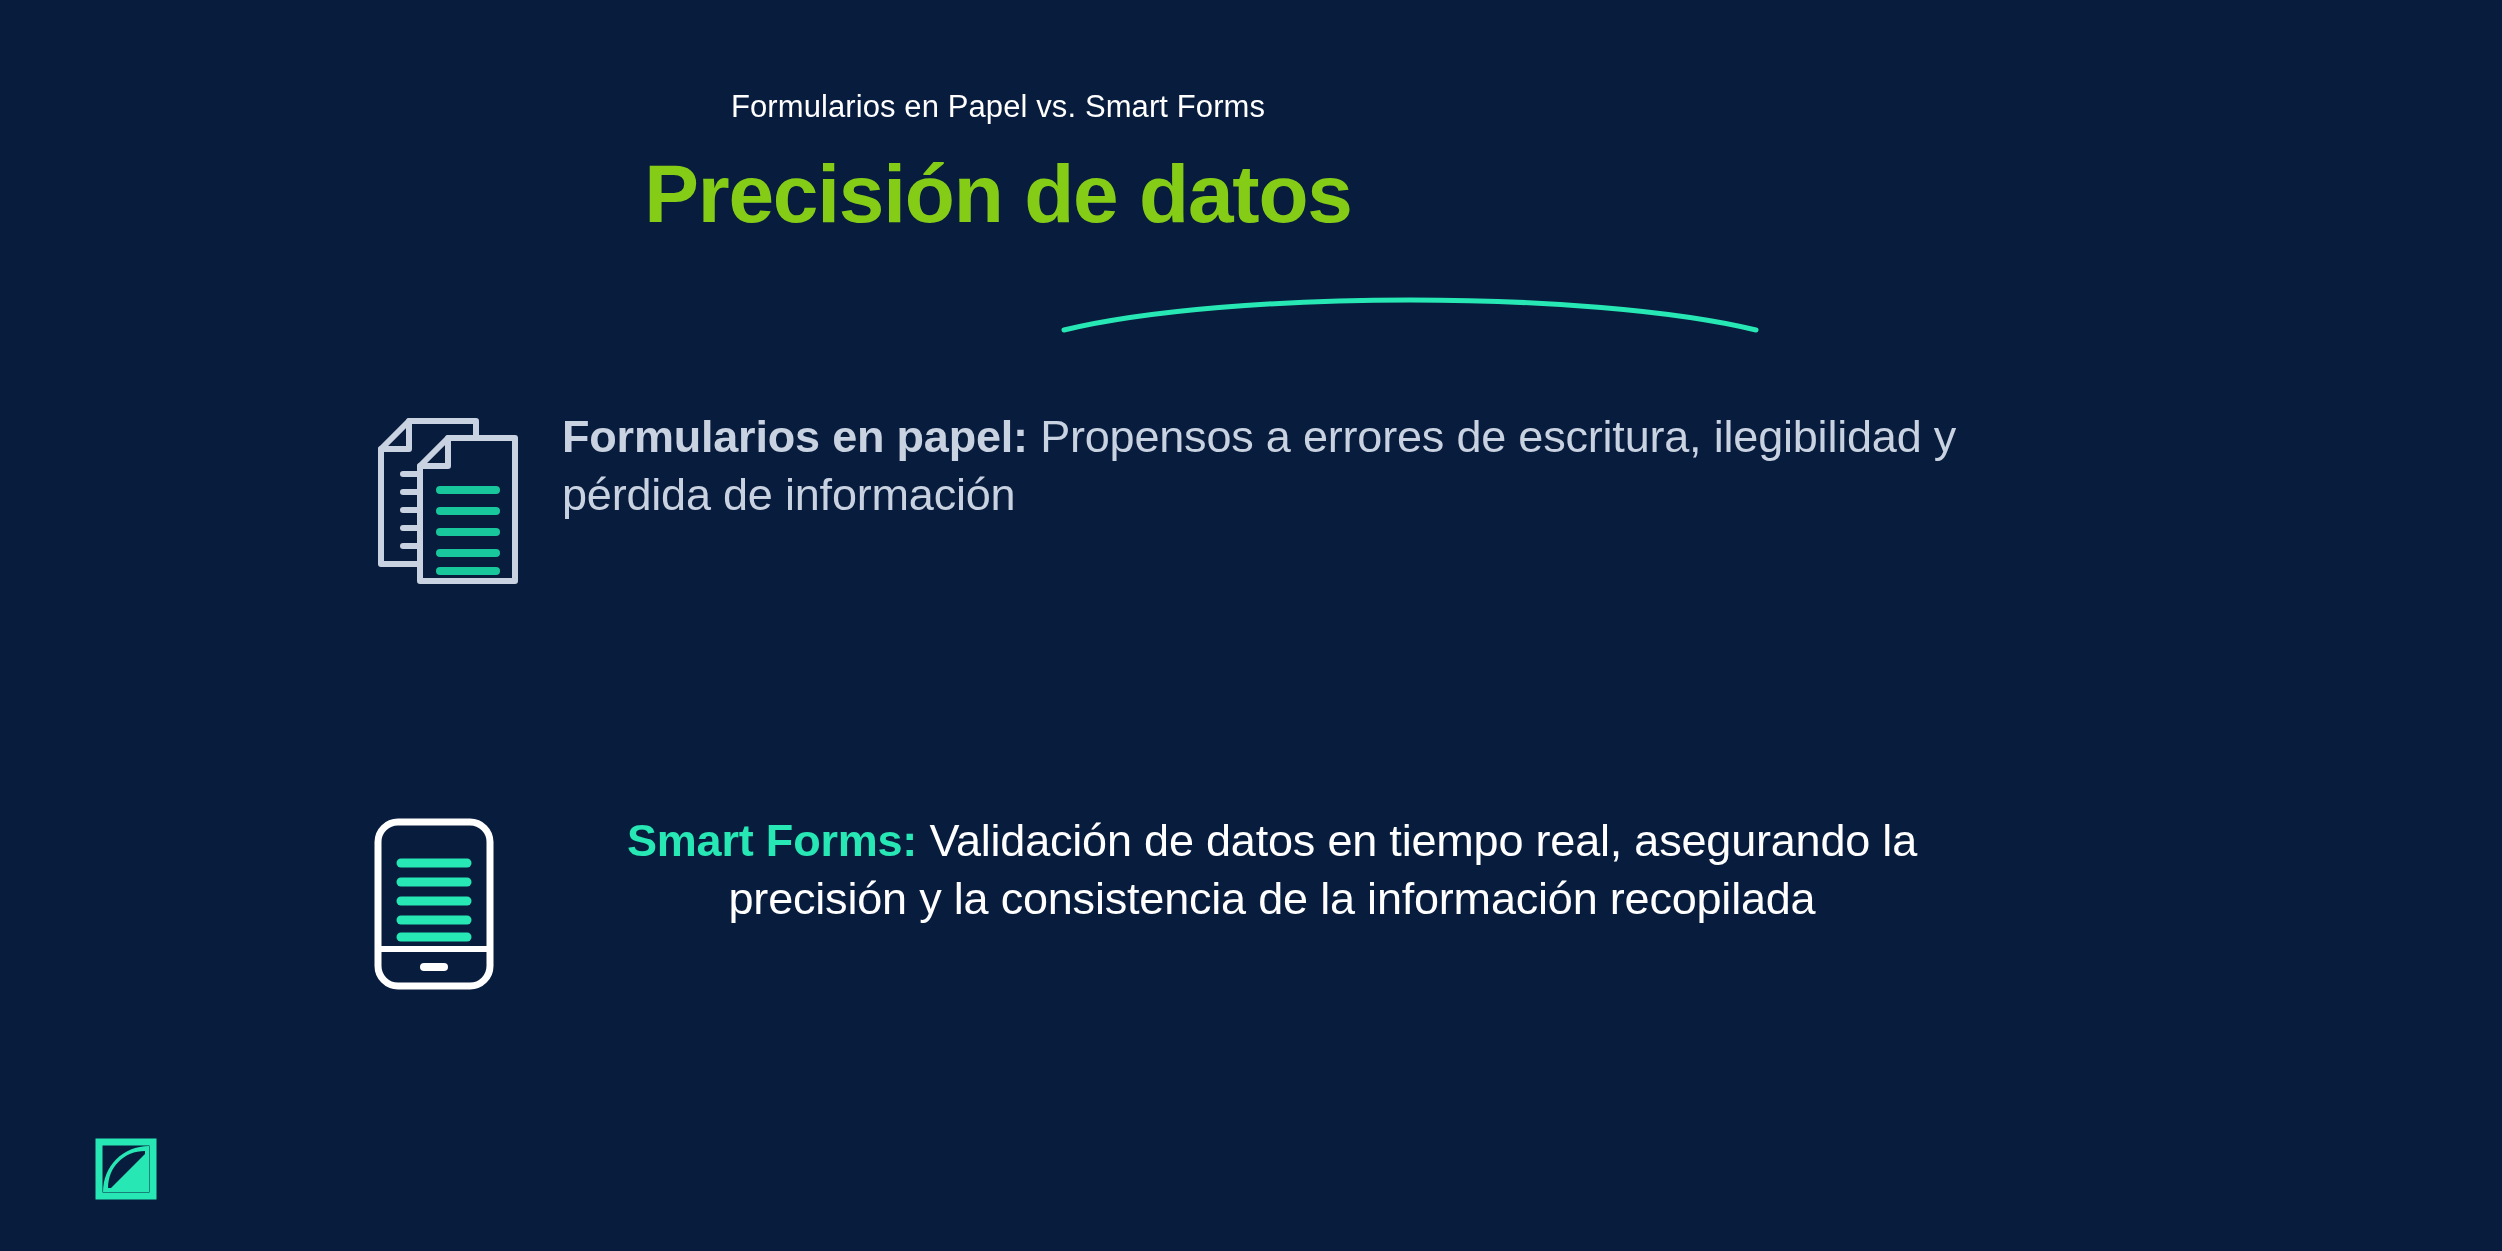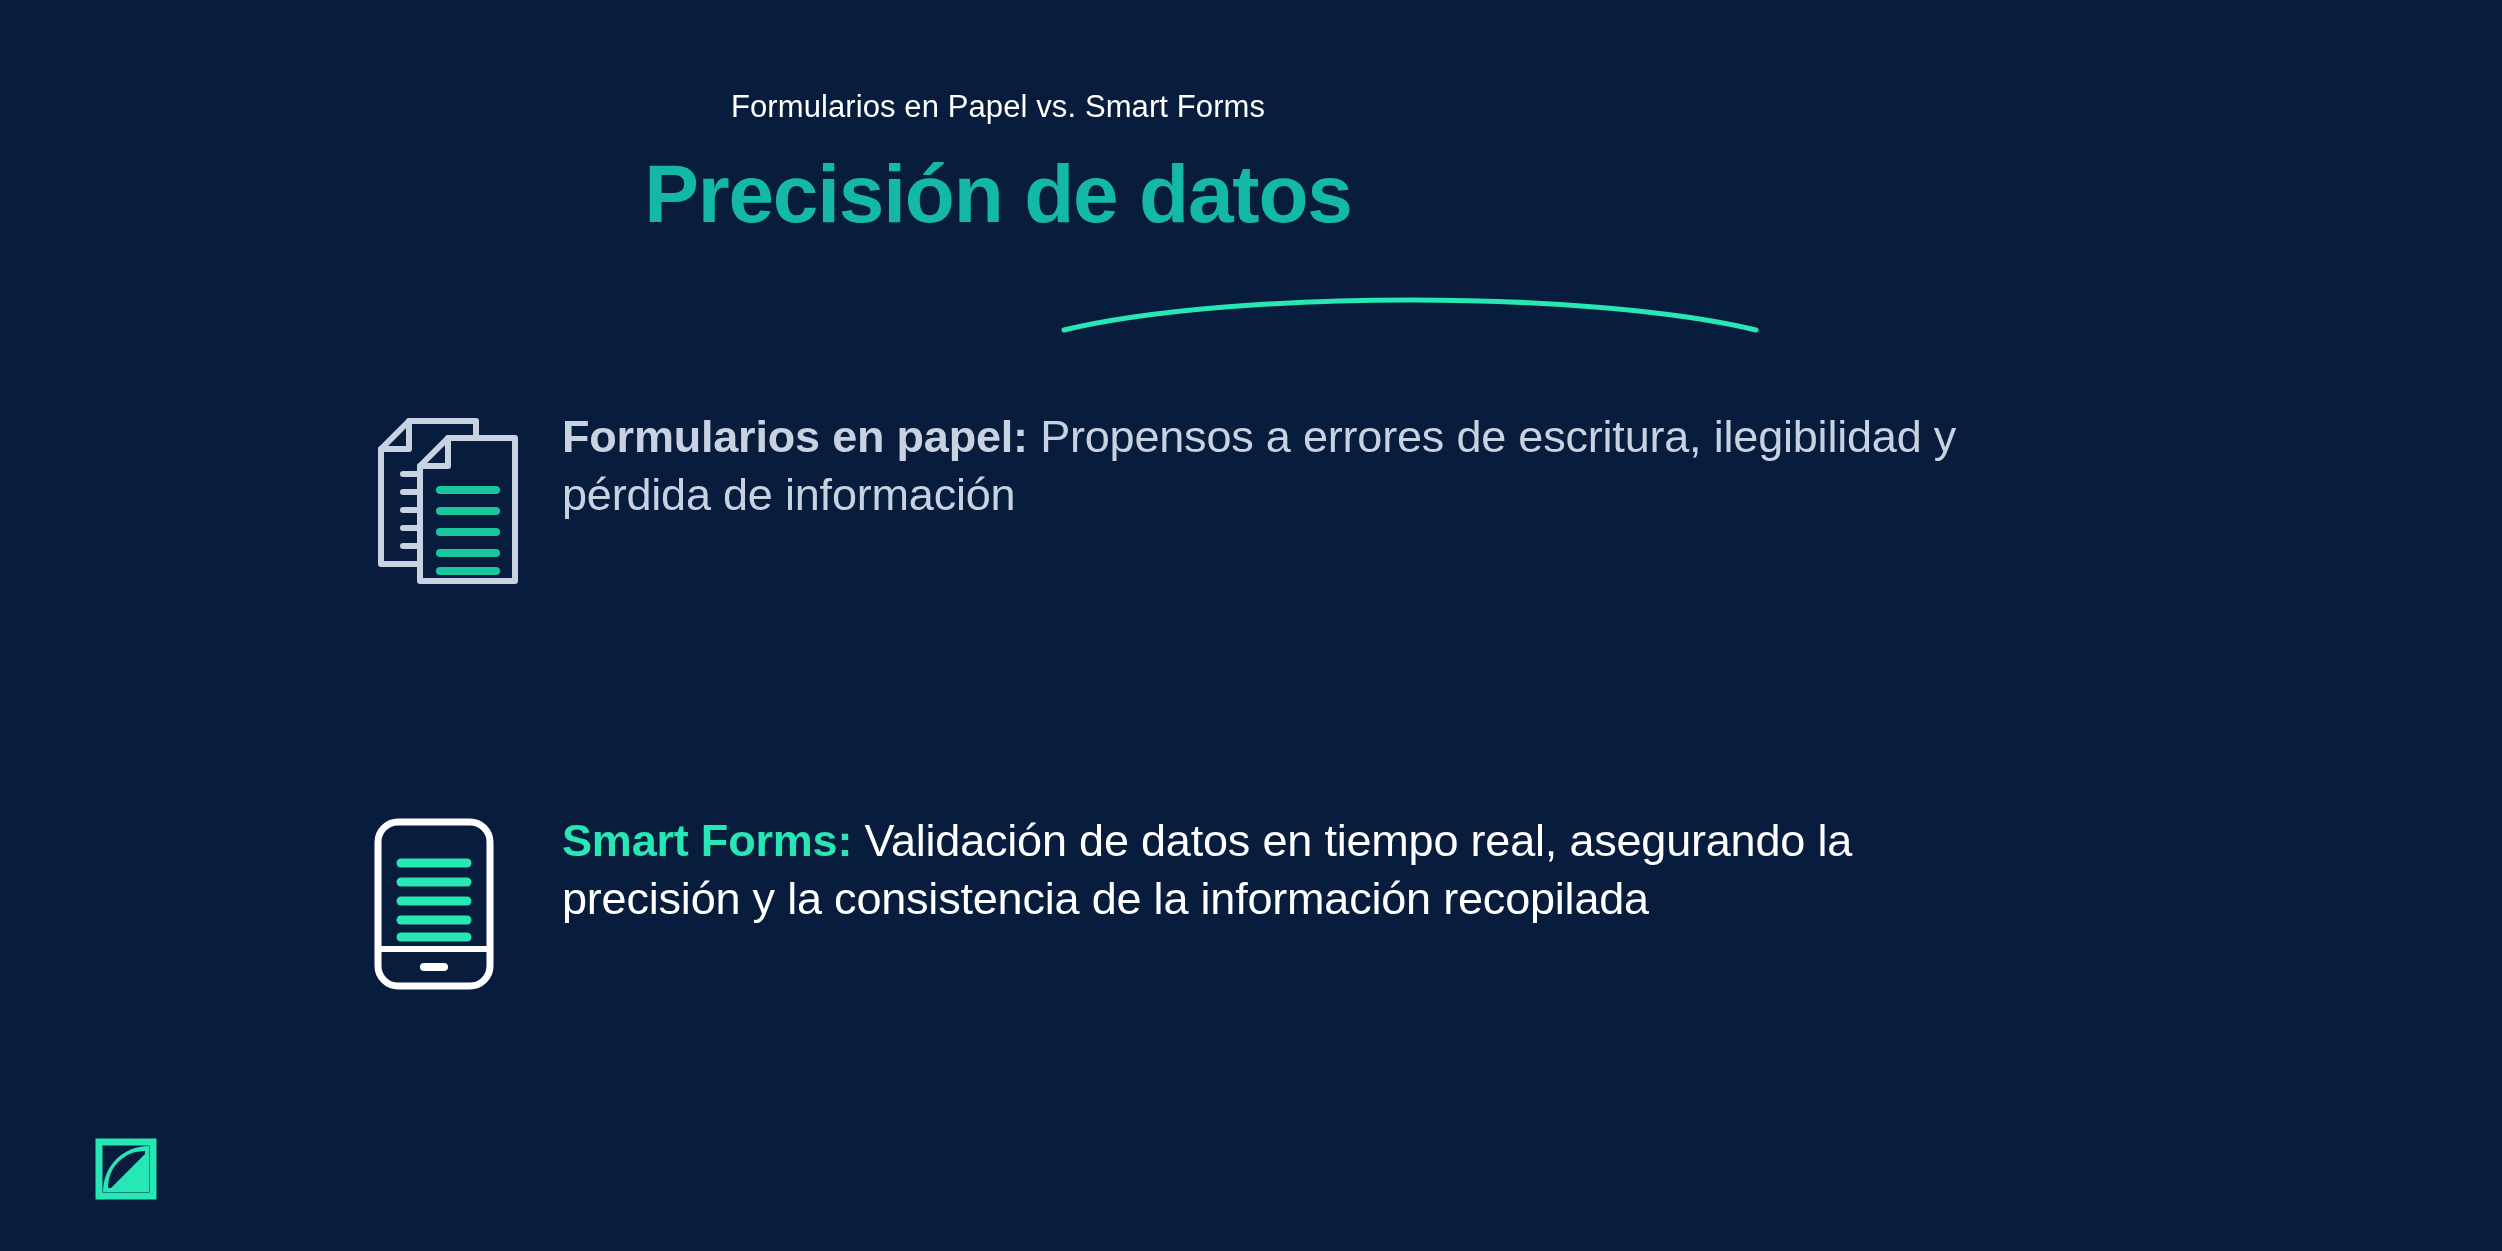--- a/index.html
+++ b/index.html
@@ -39,21 +39,21 @@
     font-weight: 400;
     color: #ffffff;
     letter-spacing: 0.1px;
     line-height: 1.2;
   }
 
   .title {
     margin-top: 26px;
     font-size: 82px;
     font-weight: 700;
-    color: #14b8a6;
+    color: #84cc16;
     letter-spacing: -1.2px;
     line-height: 1.05;
   }
 
   .underline-arc {
     position: absolute;
     left: 1060px;
     top: 288px;
     width: 700px;
     height: 46px;
@@ -88,21 +88,21 @@
   }
 
   .row-text {
     font-size: 45px;
     line-height: 1.28;
     letter-spacing: -0.2px;
     max-width: 1420px;
   }
 
   .text-paper  { color: #c9d2e0; }
-  .text-smart  { color: #ffffff; }
+  .text-smart  { color: #ffffff; text-align: center; }
 
   .lead-paper {
     font-weight: 700;
     color: #c9d2e0;
   }
 
   .lead-smart {
     font-weight: 700;
     color: #27e8b4;
   }

